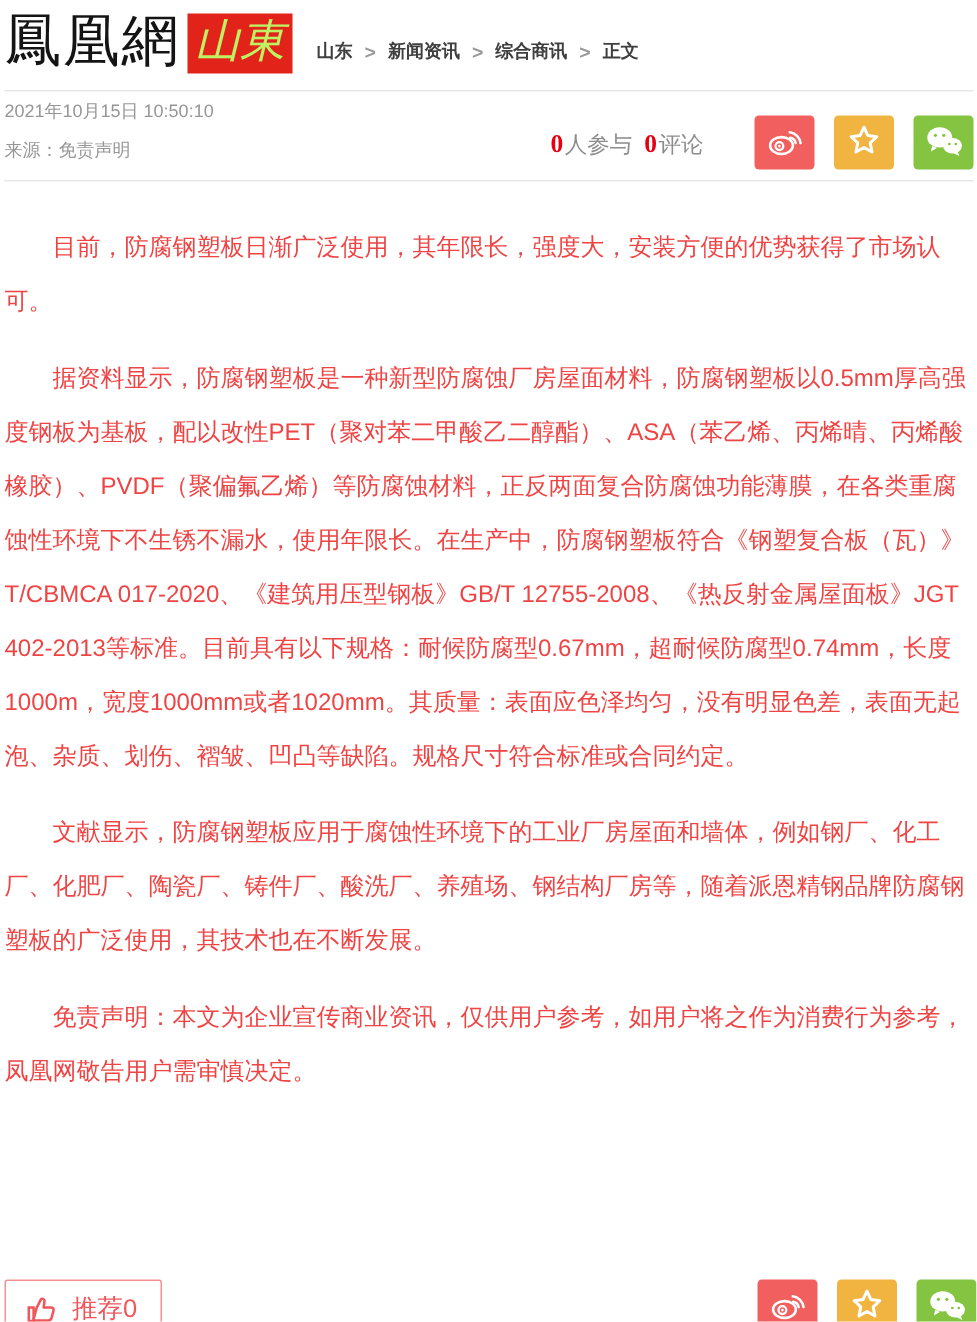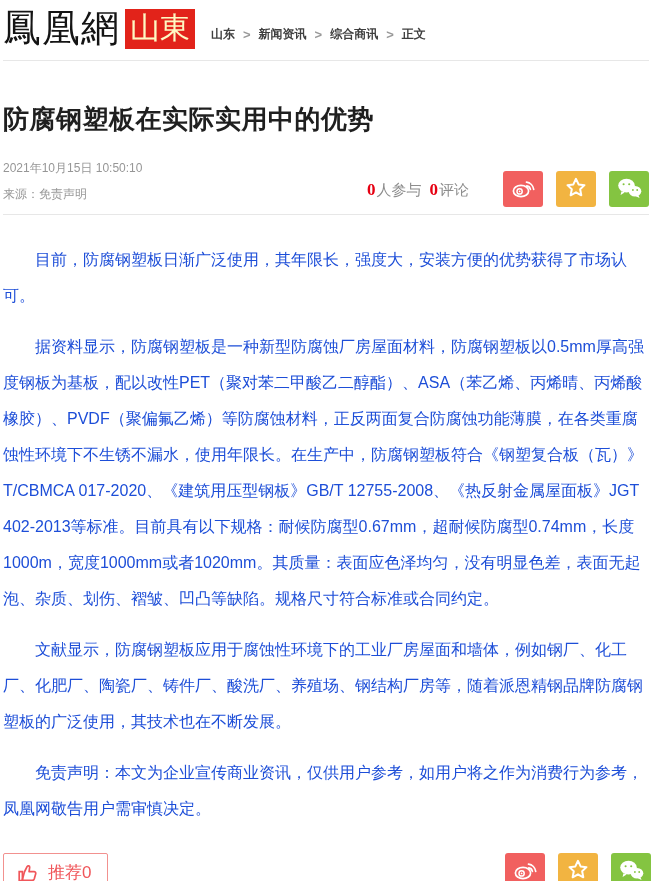--- a/index.html
+++ b/index.html
@@ -13,22 +13,22 @@
 
   
   .header { display: flex; align-items: center; padding: 9px 0 11px 0; }
   .logo-link { display: flex; align-items: flex-start; text-decoration: none; }
   .logo-text {
     font-family: "Liberation Serif", "DejaVu Serif", serif;
     font-size: 38px; line-height: 1; color: #141414; letter-spacing: 1px;
   }
   .logo-region {
     font-family: "Liberation Serif", "DejaVu Serif", serif;
-    background: var(--brand-red, #e2231a); color: #fef9c3;
-    font-size: 30px; line-height: 1; padding: 4px 5px 6px; margin-left: 5px;
+    background: var(--brand-red, #e2231a); color: #bef264;
+    font-size: 30px; line-height: 1; padding: 4px 5px 6px; margin-left: 5px; font-style: italic;
   }
   .breadcrumb { display: flex; align-items: center; margin-left: 16px; margin-top: 10px; }
   .crumb { font-size: 12px; font-weight: bold; color: #3f3f3f; text-decoration: none; }
   .crumb-sep { font-size: 13px; font-weight: bold; color: #999; margin: 0 8px; }
 
   .divider { border: none; border-top: 1px solid #e7e7e7; margin: 0; }
 
   
   .article-title { font-size: 26px; font-weight: bold; color: #1f1f1f; margin: 41px 0 18px; letter-spacing: 0.5px; }
   .meta-row { display: flex; align-items: flex-end; padding-bottom: 7px; }
@@ -47,21 +47,21 @@
     border-radius: 3px; display: flex; align-items: center; justify-content: center;
   }
   .share-btn + .share-btn { margin-left: 13px; }
   .share-btn.weibo { background: var(--weibo, #f1605f); }
   .share-btn.favorite { background: var(--star, #f2b441); }
   .share-btn.wechat { background: var(--wechat, #84c441); }
 
   
   .article-body { padding-top: 27px; }
   .para {
-    font-size: 16px; color: #1d4ed8; line-height: 36px;
+    font-size: 16px; color: #ef4444; line-height: 36px;
     text-indent: 2em; margin: 0 0 15px 0;
   }
   .bottom-bar {
     position: absolute; left: 3px; right: 0; top: 853px;
     display: flex; align-items: flex-start; justify-content: space-between;
   }
   .recommend-btn {
     display: flex; align-items: center; gap: 9px;
     background: #fff; border: 1px solid #f2918f; border-radius: 2px;
     color: var(--recommend-red, #f0565a); font-size: 17px;
@@ -86,21 +86,20 @@
       <a class="crumb" href="#">新闻资讯</a>
       <span class="crumb-sep">&gt;</span>
       <a class="crumb" href="#">综合商讯</a>
       <span class="crumb-sep">&gt;</span>
       <a class="crumb" href="#">正文</a>
     </nav>
   </div>
 
   <hr class="divider">
 
-  <h1 class="article-title">防腐钢塑板在实际实用中的优势</h1>
 
   <div class="meta-row">
     <div class="meta-left">
       <div class="meta-date">2021年10月15日 10:50:10</div>
       <div class="meta-source">来源：免责声明</div>
     </div>
     <div class="meta-stats">
       <a class="stat" href="#"><span class="num">0</span><span>人参与</span></a><a class="stat" href="#"><span class="num">0</span><span>评论</span></a>
     </div>
     <div class="share-bar">

